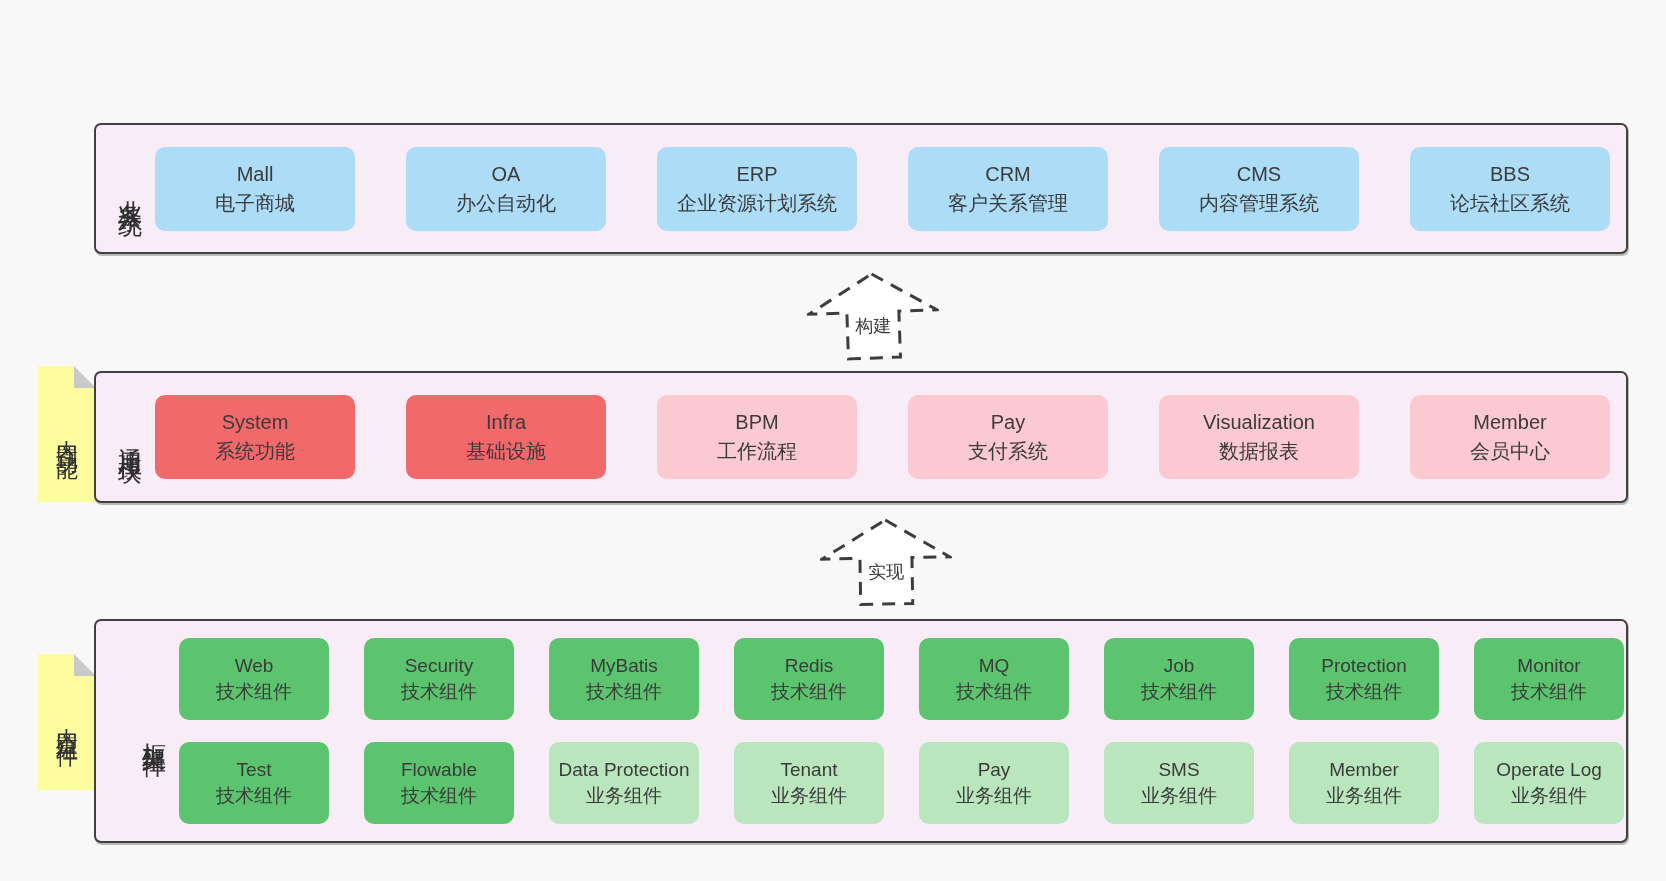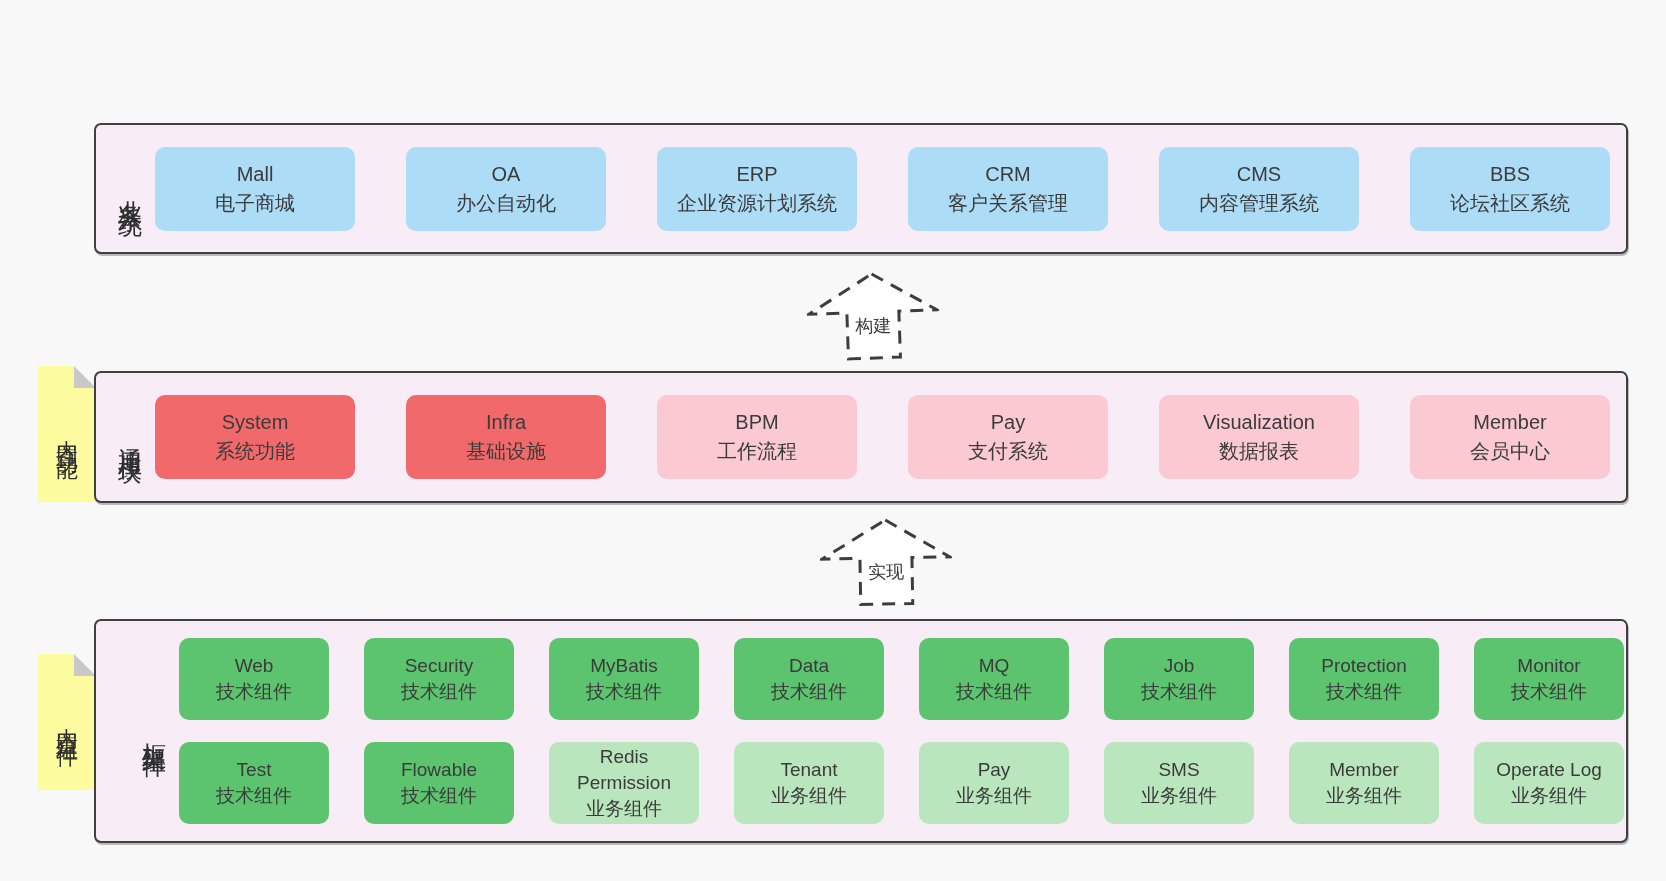--- a/index.html
+++ b/index.html
@@ -206,21 +206,21 @@
         </div>
         <div class="box small green">
           <div class="bname">Security</div>
           <div class="bdesc">技术组件</div>
         </div>
         <div class="box small green">
           <div class="bname">MyBatis</div>
           <div class="bdesc">技术组件</div>
         </div>
         <div class="box small green">
-          <div class="bname">Data</div>
+          <div class="bname">Redis</div>
           <div class="bdesc">技术组件</div>
         </div>
         <div class="box small green">
           <div class="bname">MQ</div>
           <div class="bdesc">技术组件</div>
         </div>
         <div class="box small green">
           <div class="bname">Job</div>
           <div class="bdesc">技术组件</div>
         </div>
@@ -236,21 +236,21 @@
       <div class="grid-row">
         <div class="box small green">
           <div class="bname">Test</div>
           <div class="bdesc">技术组件</div>
         </div>
         <div class="box small green">
           <div class="bname">Flowable</div>
           <div class="bdesc">技术组件</div>
         </div>
         <div class="box small green-light">
-          <div class="bname">Redis Permission</div>
+          <div class="bname">Data Protection</div>
           <div class="bdesc">业务组件</div>
         </div>
         <div class="box small green-light">
           <div class="bname">Tenant</div>
           <div class="bdesc">业务组件</div>
         </div>
         <div class="box small green-light">
           <div class="bname">Pay</div>
           <div class="bdesc">业务组件</div>
         </div>

